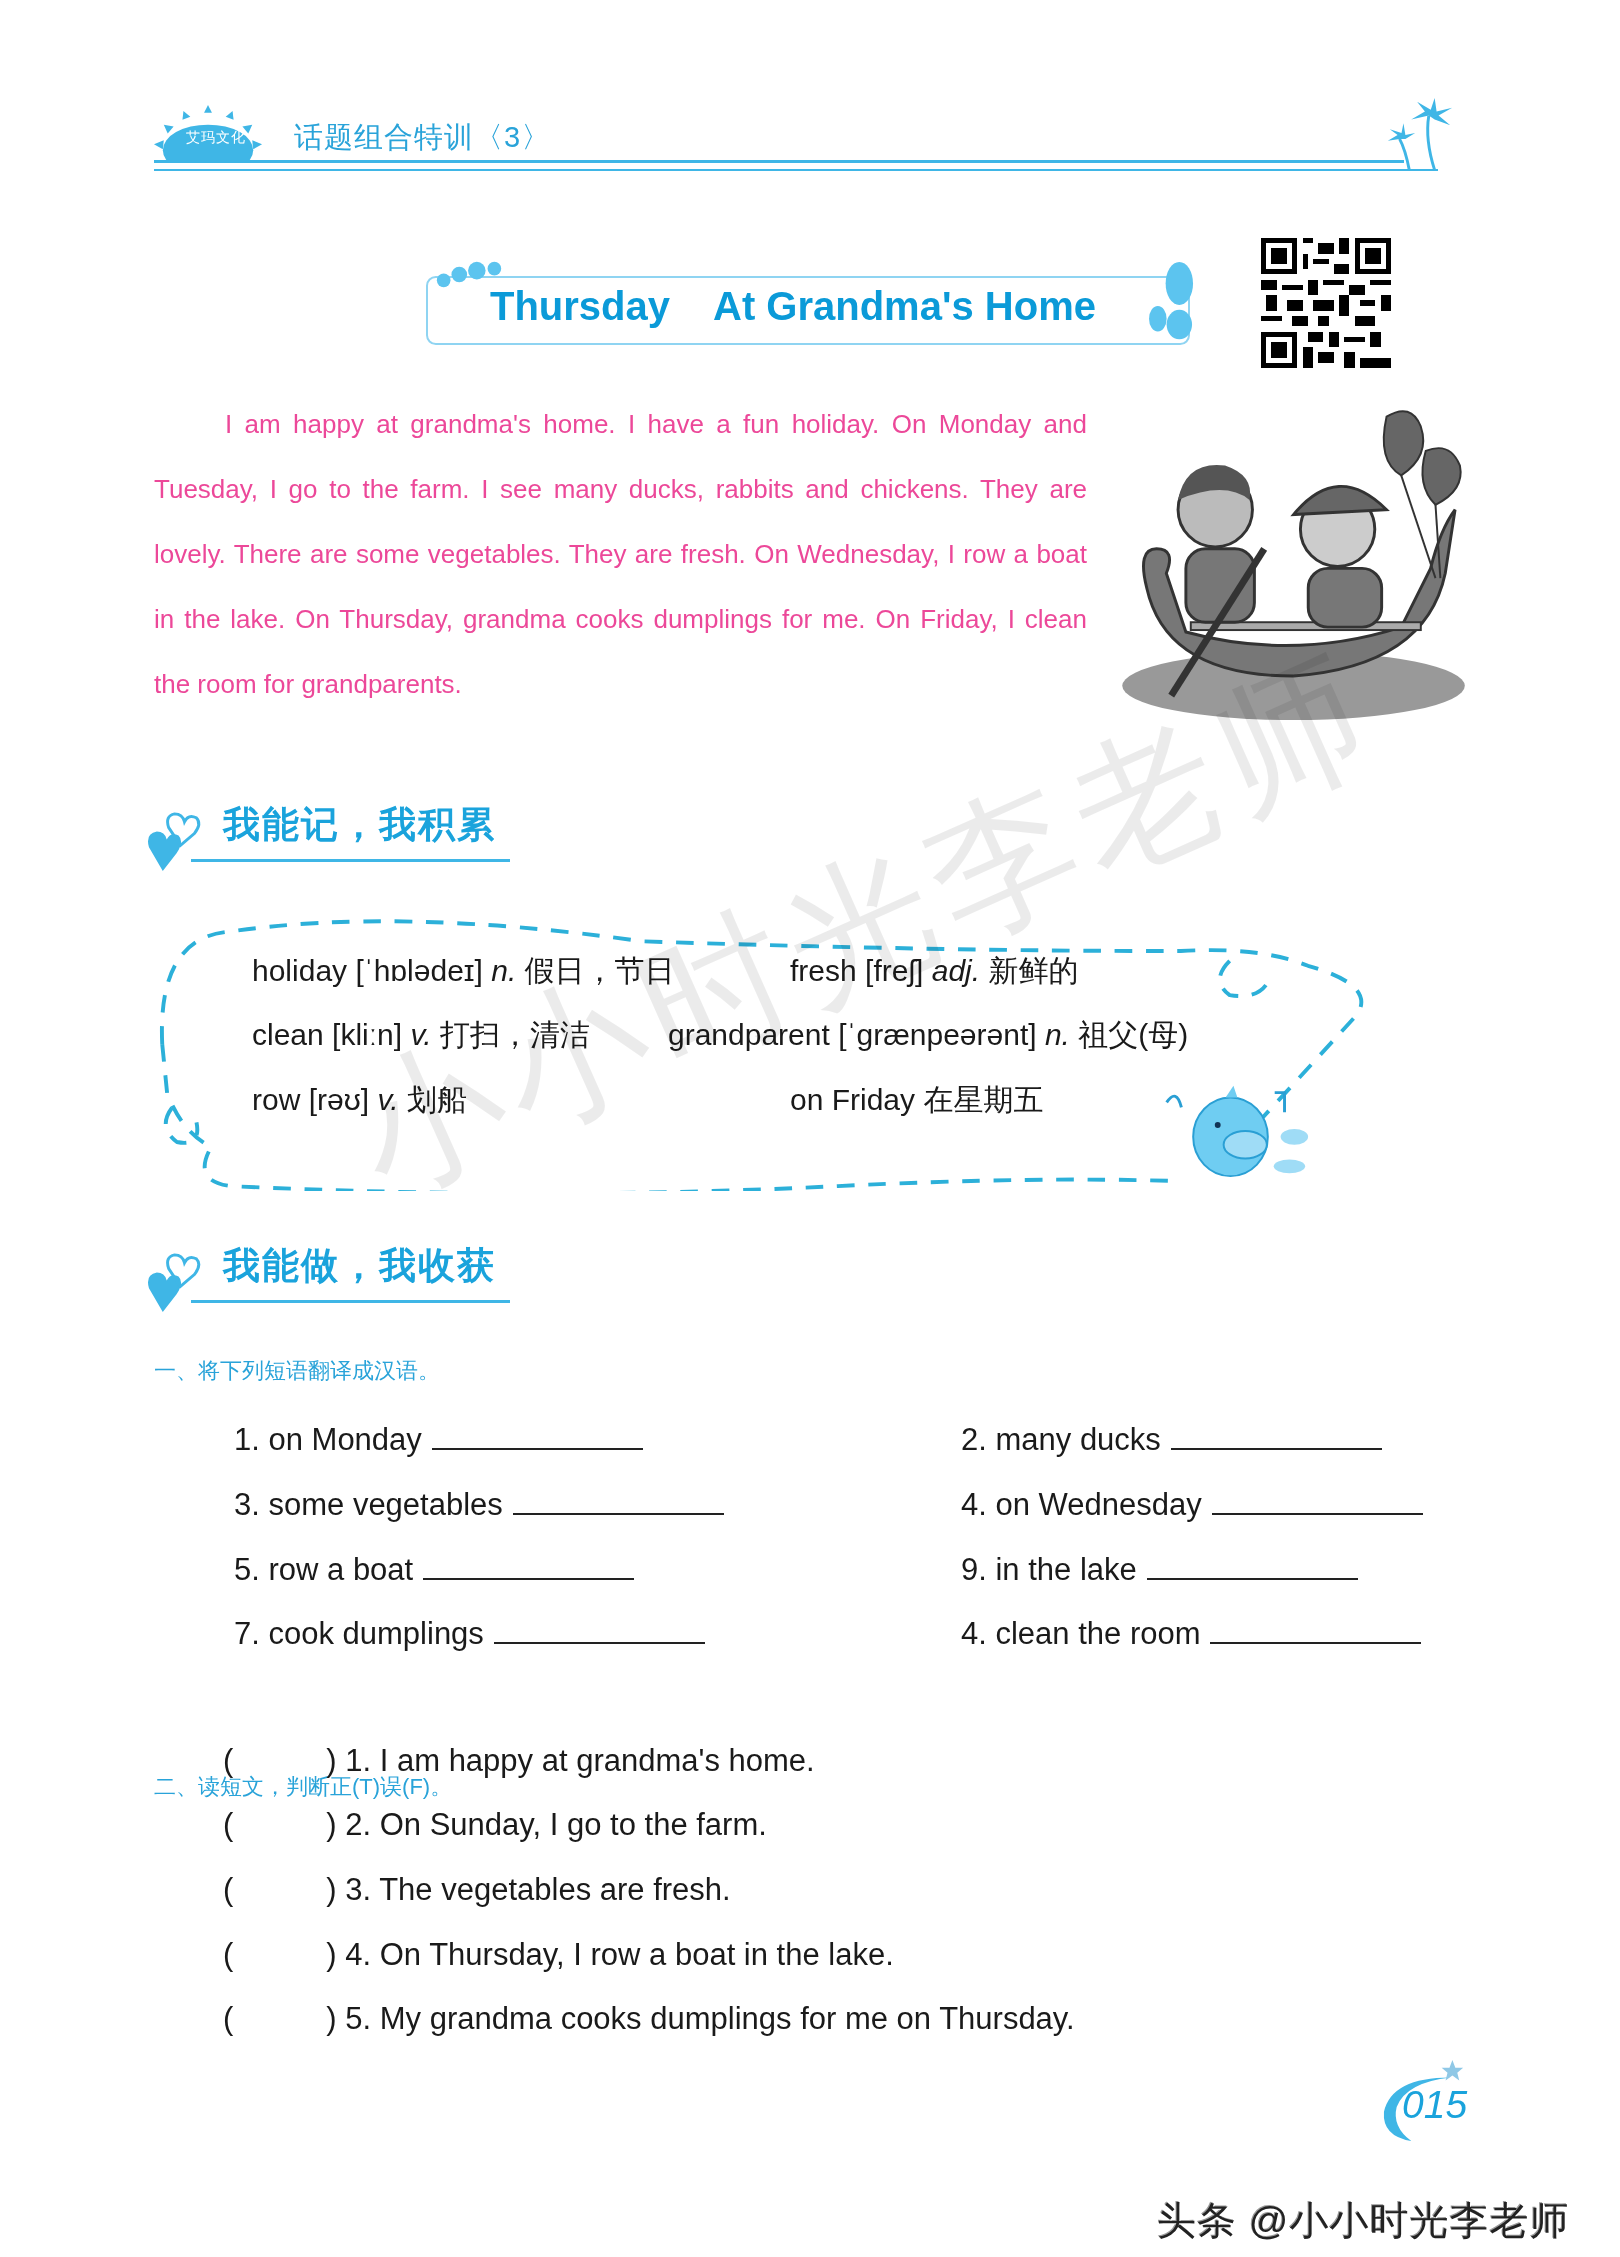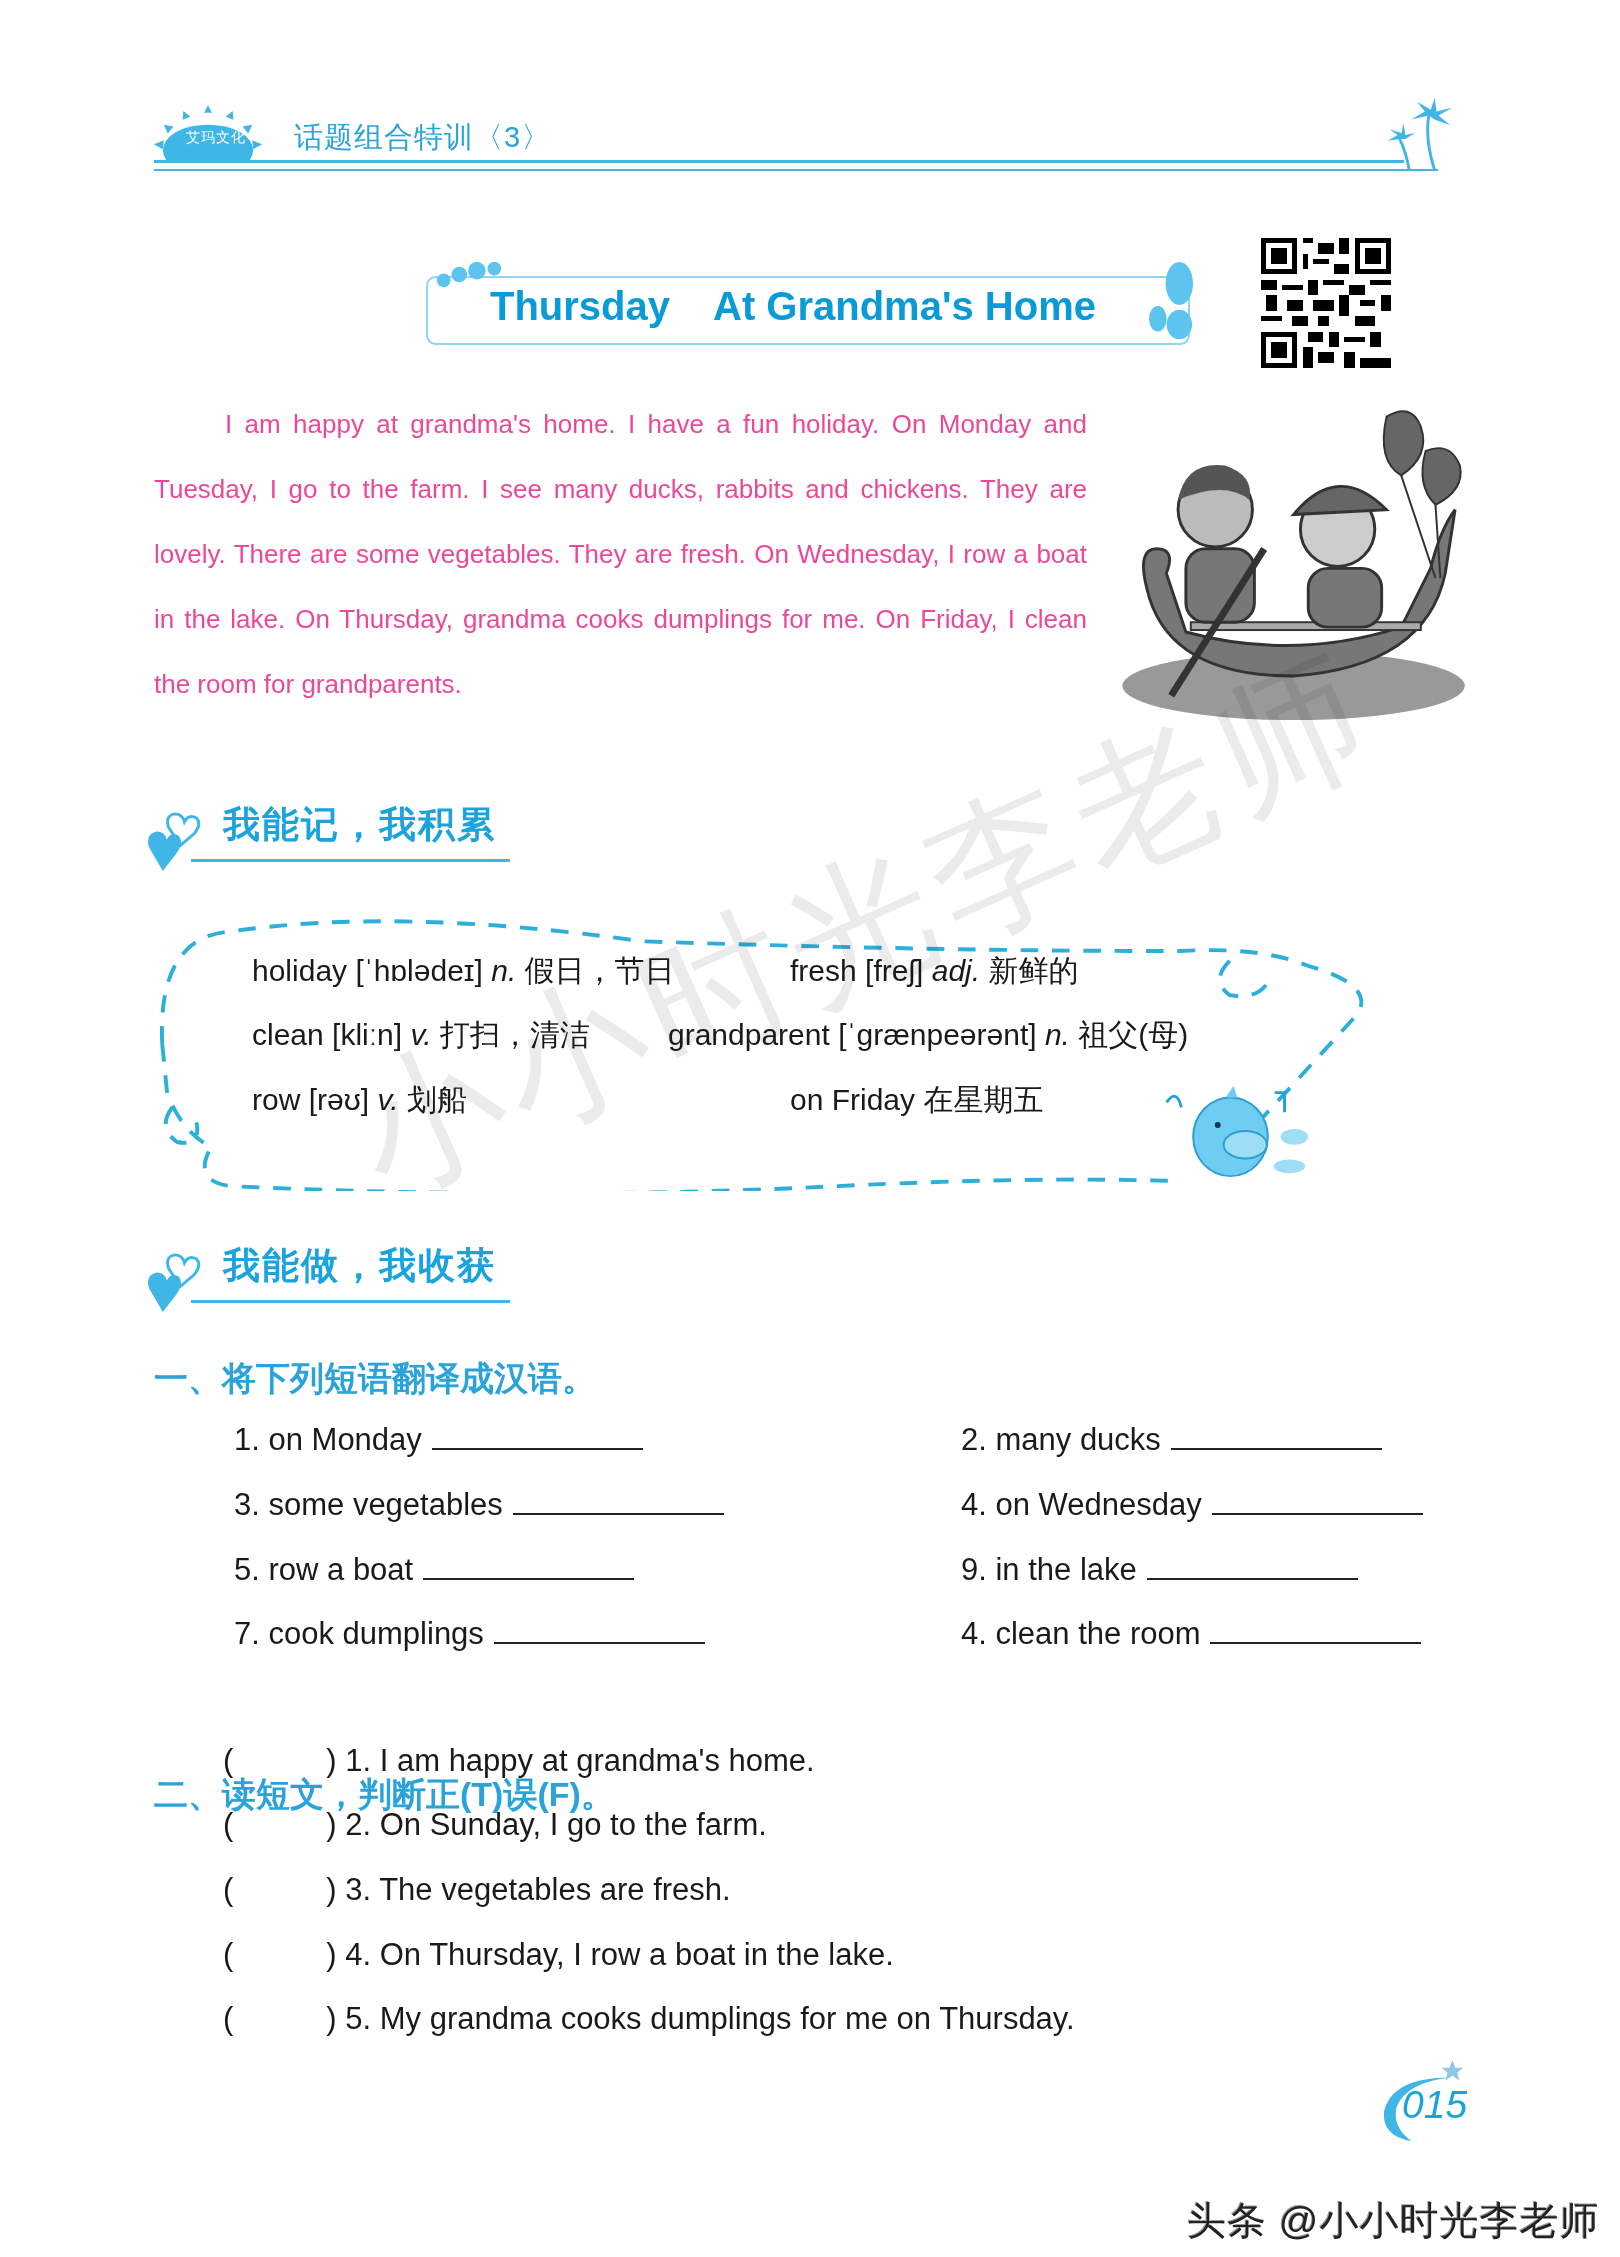--- a/index.html
+++ b/index.html
@@ -24,29 +24,29 @@
   
   .sec-head { font-size:37px; font-weight:bold; color:#1aa3dc; letter-spacing:2px; }
   .sec-line { height:2.9px; background:#3fb6e6; width:319px; }
   .heart { width:69px; height:69px; }
   
   .vocab-box { left:152px; top:907px; width:1225px; height:284px; }
   .vocab { font-size:30px; color:#1a1a1a; white-space:nowrap; }
   .vocab i { font-style:italic; }
   .bird { left:1147px; top:1068px; width:167px; height:118px; }
   
-  .q-head { font-size:34px; color:#29a3d9;font-weight:bold; }
+  .q-head { font-size:22px; color:#29a3d9; }
   .item { font-size:31px; white-space:nowrap;margin-left:12px; }
   .blank { display:inline-block; border-bottom:2px solid #222; width:211px; height:29px; vertical-align:baseline; margin-left:9.8px; }
   .tf { font-size:31px; white-space:nowrap; }
   .paren-gap { display:inline-block; width:93px; }
   
   .wm { left:323px; top:1059px; font-size:147px; color:rgba(0,0,0,0.08); transform:rotate(-24deg); transform-origin:left top; white-space:nowrap; letter-spacing:9.8px; }
   .page-num { left:1402px; top:2083px; font-size:39px; font-style:italic; color:#1aa3dc;text-align:center; }
-  .footer-wm { left:1157px; top:2194px; font-size:39px; color:#222; text-shadow:1px 1px 0 #fff, -1px -1px 0 #999; letter-spacing:1px;margin-left:30px; }
+  .footer-wm { left:1157px; top:2194px; font-size:39px; color:#222; text-shadow:1px 1px 0 #fff, -1px -1px 0 #999; letter-spacing:1px; }
 </style>
 </head>
 <body>
 
 <svg class="abs logo" viewBox="0 0 115 60">
   <g fill="#3fb6e6">
     <polygon points="57,2 61,10 53,10"></polygon>
     <polygon points="32,8 39,14 31,17"></polygon>
     <polygon points="82,8 83,17 75,14"></polygon>
     <polygon points="12,22 22,24 16,31"></polygon>

